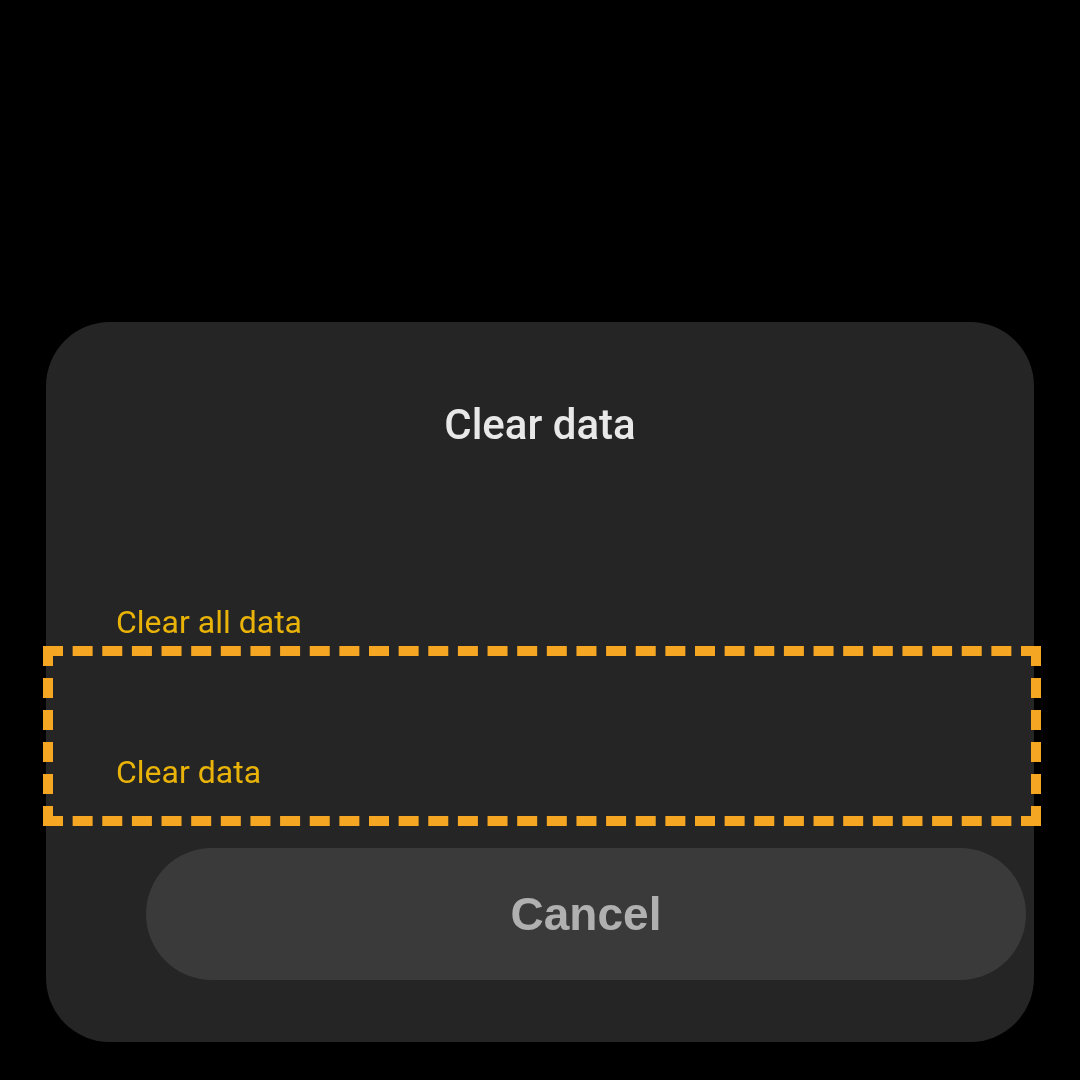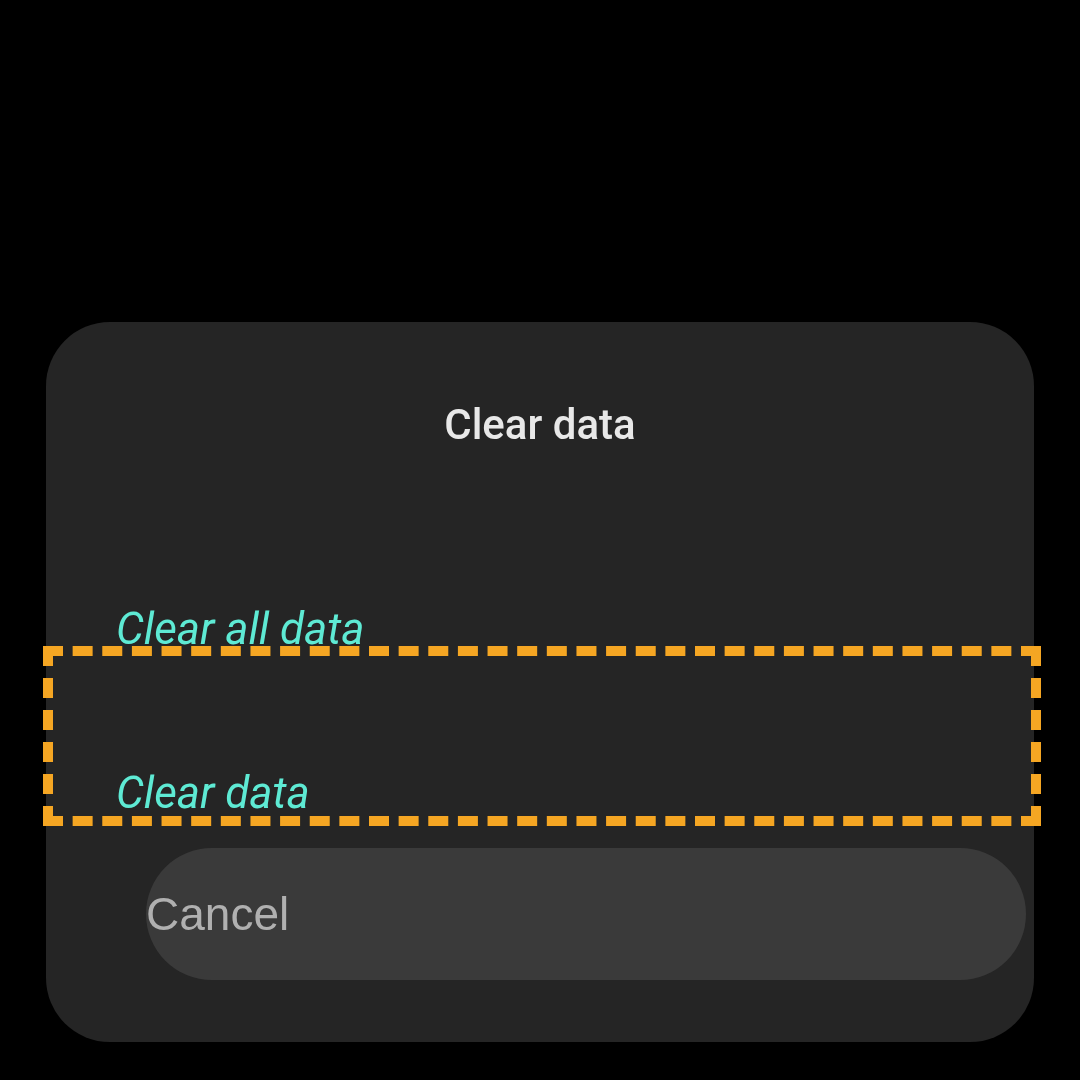--- a/index.html
+++ b/index.html
@@ -31,25 +31,24 @@
     .dialog-title {
       text-align: center;
       color: #e8e8e8;
       font-size: 42px;
       font-weight: 500;
       margin-bottom: 98px;
     }
     
     .option {
       padding: 56px 70px;
-      color: #5eead4;
-      font-size: 44px;
+      color: #eab308;
+      font-size: 32px;
       font-weight: 400;
       cursor: pointer;
-      font-style: italic;
     }
     
     .option-clear-cache {
       position: relative;
     }
     
     .highlight-box {
       position: absolute;
       left: 43px;
       top: 646px;
@@ -64,25 +63,25 @@
       position: absolute;
       left: 100px;
       bottom: 62px;
       width: 880px;
       height: 132px;
       background: #3a3a3a;
       border: none;
       border-radius: 66px;
       color: #b0b0b0;
       font-size: 46px;
-      font-weight: 400;
+      font-weight: 700;
       cursor: pointer;
       display: flex;
       align-items: center;
-      justify-content: flex-start;
+      justify-content: center;
     }
   </style>
 </head>
 <body>
 
 <div class="dialog">
   <div class="dialog-title">Clear data</div>
 
   <div class="option">
     <span>Clear all data</span>

